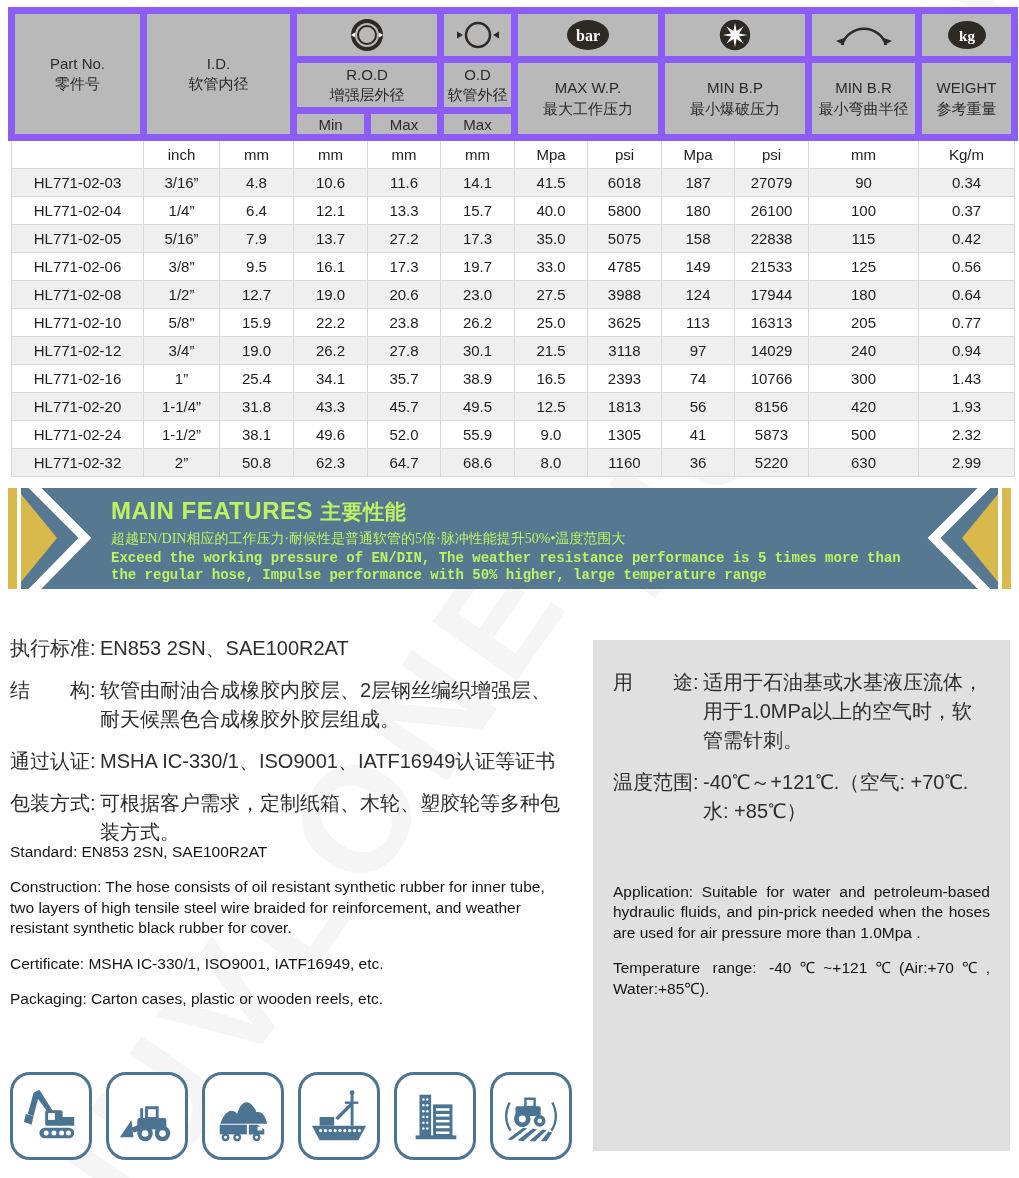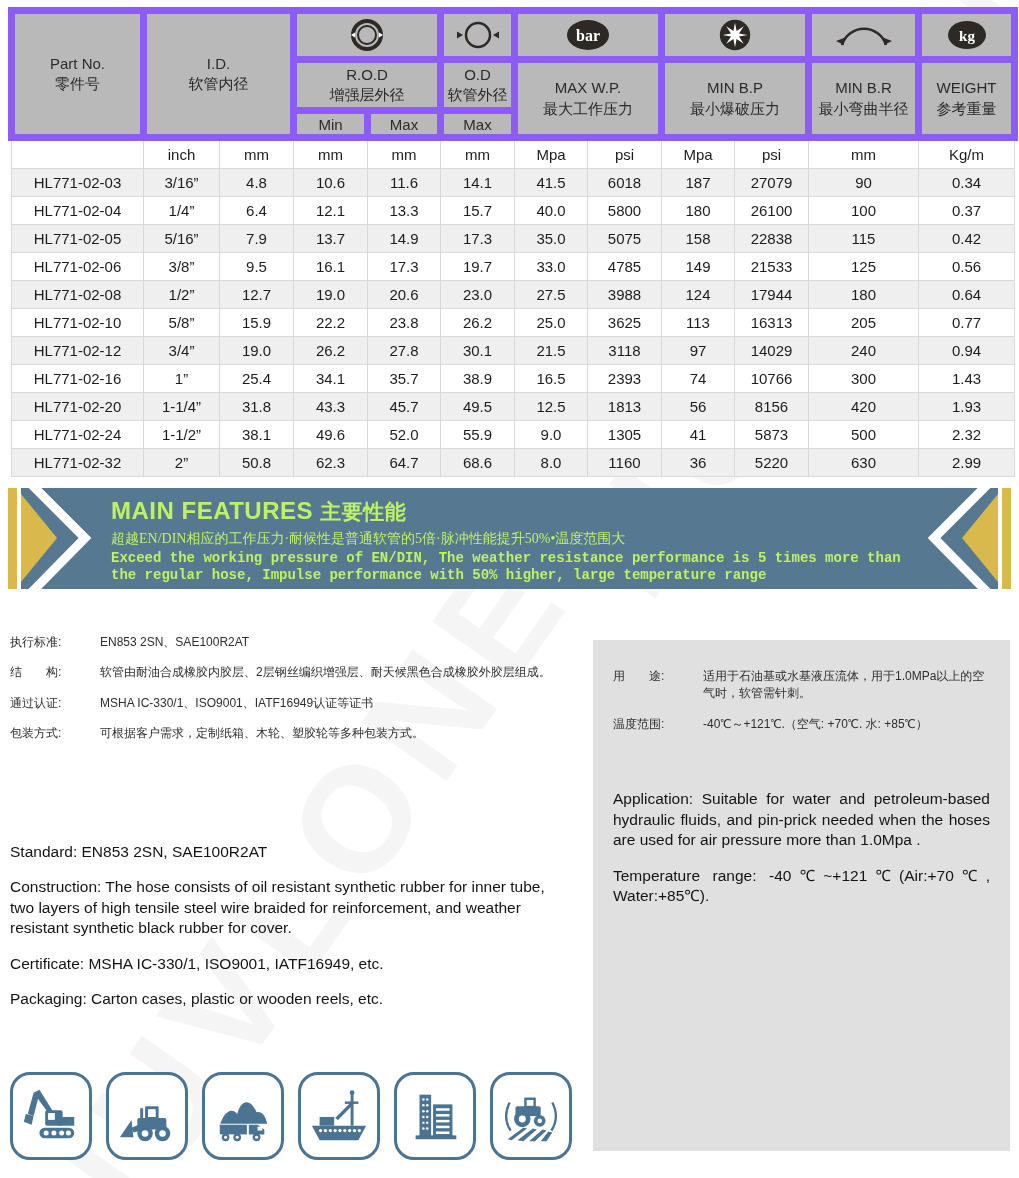--- a/index.html
+++ b/index.html
@@ -41,21 +41,21 @@
   .chev{position:absolute;top:-2px;height:105px;width:78px;}
   .chev-left{left:0;}
   .chev-right{right:0;}
   .banner-text{position:absolute;left:90px;top:9px;right:92px;color:#bef264;}
   .banner-title{font-size:24px;font-weight:bold;letter-spacing:0.5px;}
   .banner-title .t-zh{font-size:21px;}
   .banner-zh{font-size:14px;margin-top:4px;font-family:"Liberation Serif",serif;}
   .banner-en{font-family:Liberation Mono, monospace;font-weight:bold;font-size:14px;line-height:1.22;margin-top:2px;}
   
   .zh-left{position:absolute;left:10px;top:634px;width:558px;z-index:1;}
-  .spec-item{display:flex;margin-bottom:13px;font-size:12px;line-height:1.45;color:#2e2e2e;}
+  .spec-item{display:flex;margin-bottom:13px;font-size:20px;line-height:1.45;color:#2e2e2e;}
   .spec-item .lbl{flex:0 0 90px;white-space:nowrap;}
   .spec-item .txt{flex:1;}
   
   .panel{
     position:absolute;left:593px;top:640px;width:417px;height:511px;z-index:1;
     background:#e0e0e1;box-sizing:border-box;padding:28px 20px 0 20px;
   }
   .panel .spec-item{color:#2e2e2e;}
   .panel-en{margin-top:56px;}
   .panel-en .para{text-align:justify;}
@@ -217,21 +217,21 @@
           <td>180</td>
           <td>26100</td>
           <td>100</td>
           <td>0.37</td>
         </tr>
         <tr>
           <td>HL771-02-05</td>
           <td>5/16”</td>
           <td>7.9</td>
           <td>13.7</td>
-          <td>14.9</td>
+          <td>27.2</td>
           <td>17.3</td>
           <td>35.0</td>
           <td>5075</td>
           <td>158</td>
           <td>22838</td>
           <td>115</td>
           <td>0.42</td>
         </tr>
         <tr>
           <td>HL771-02-06</td>

